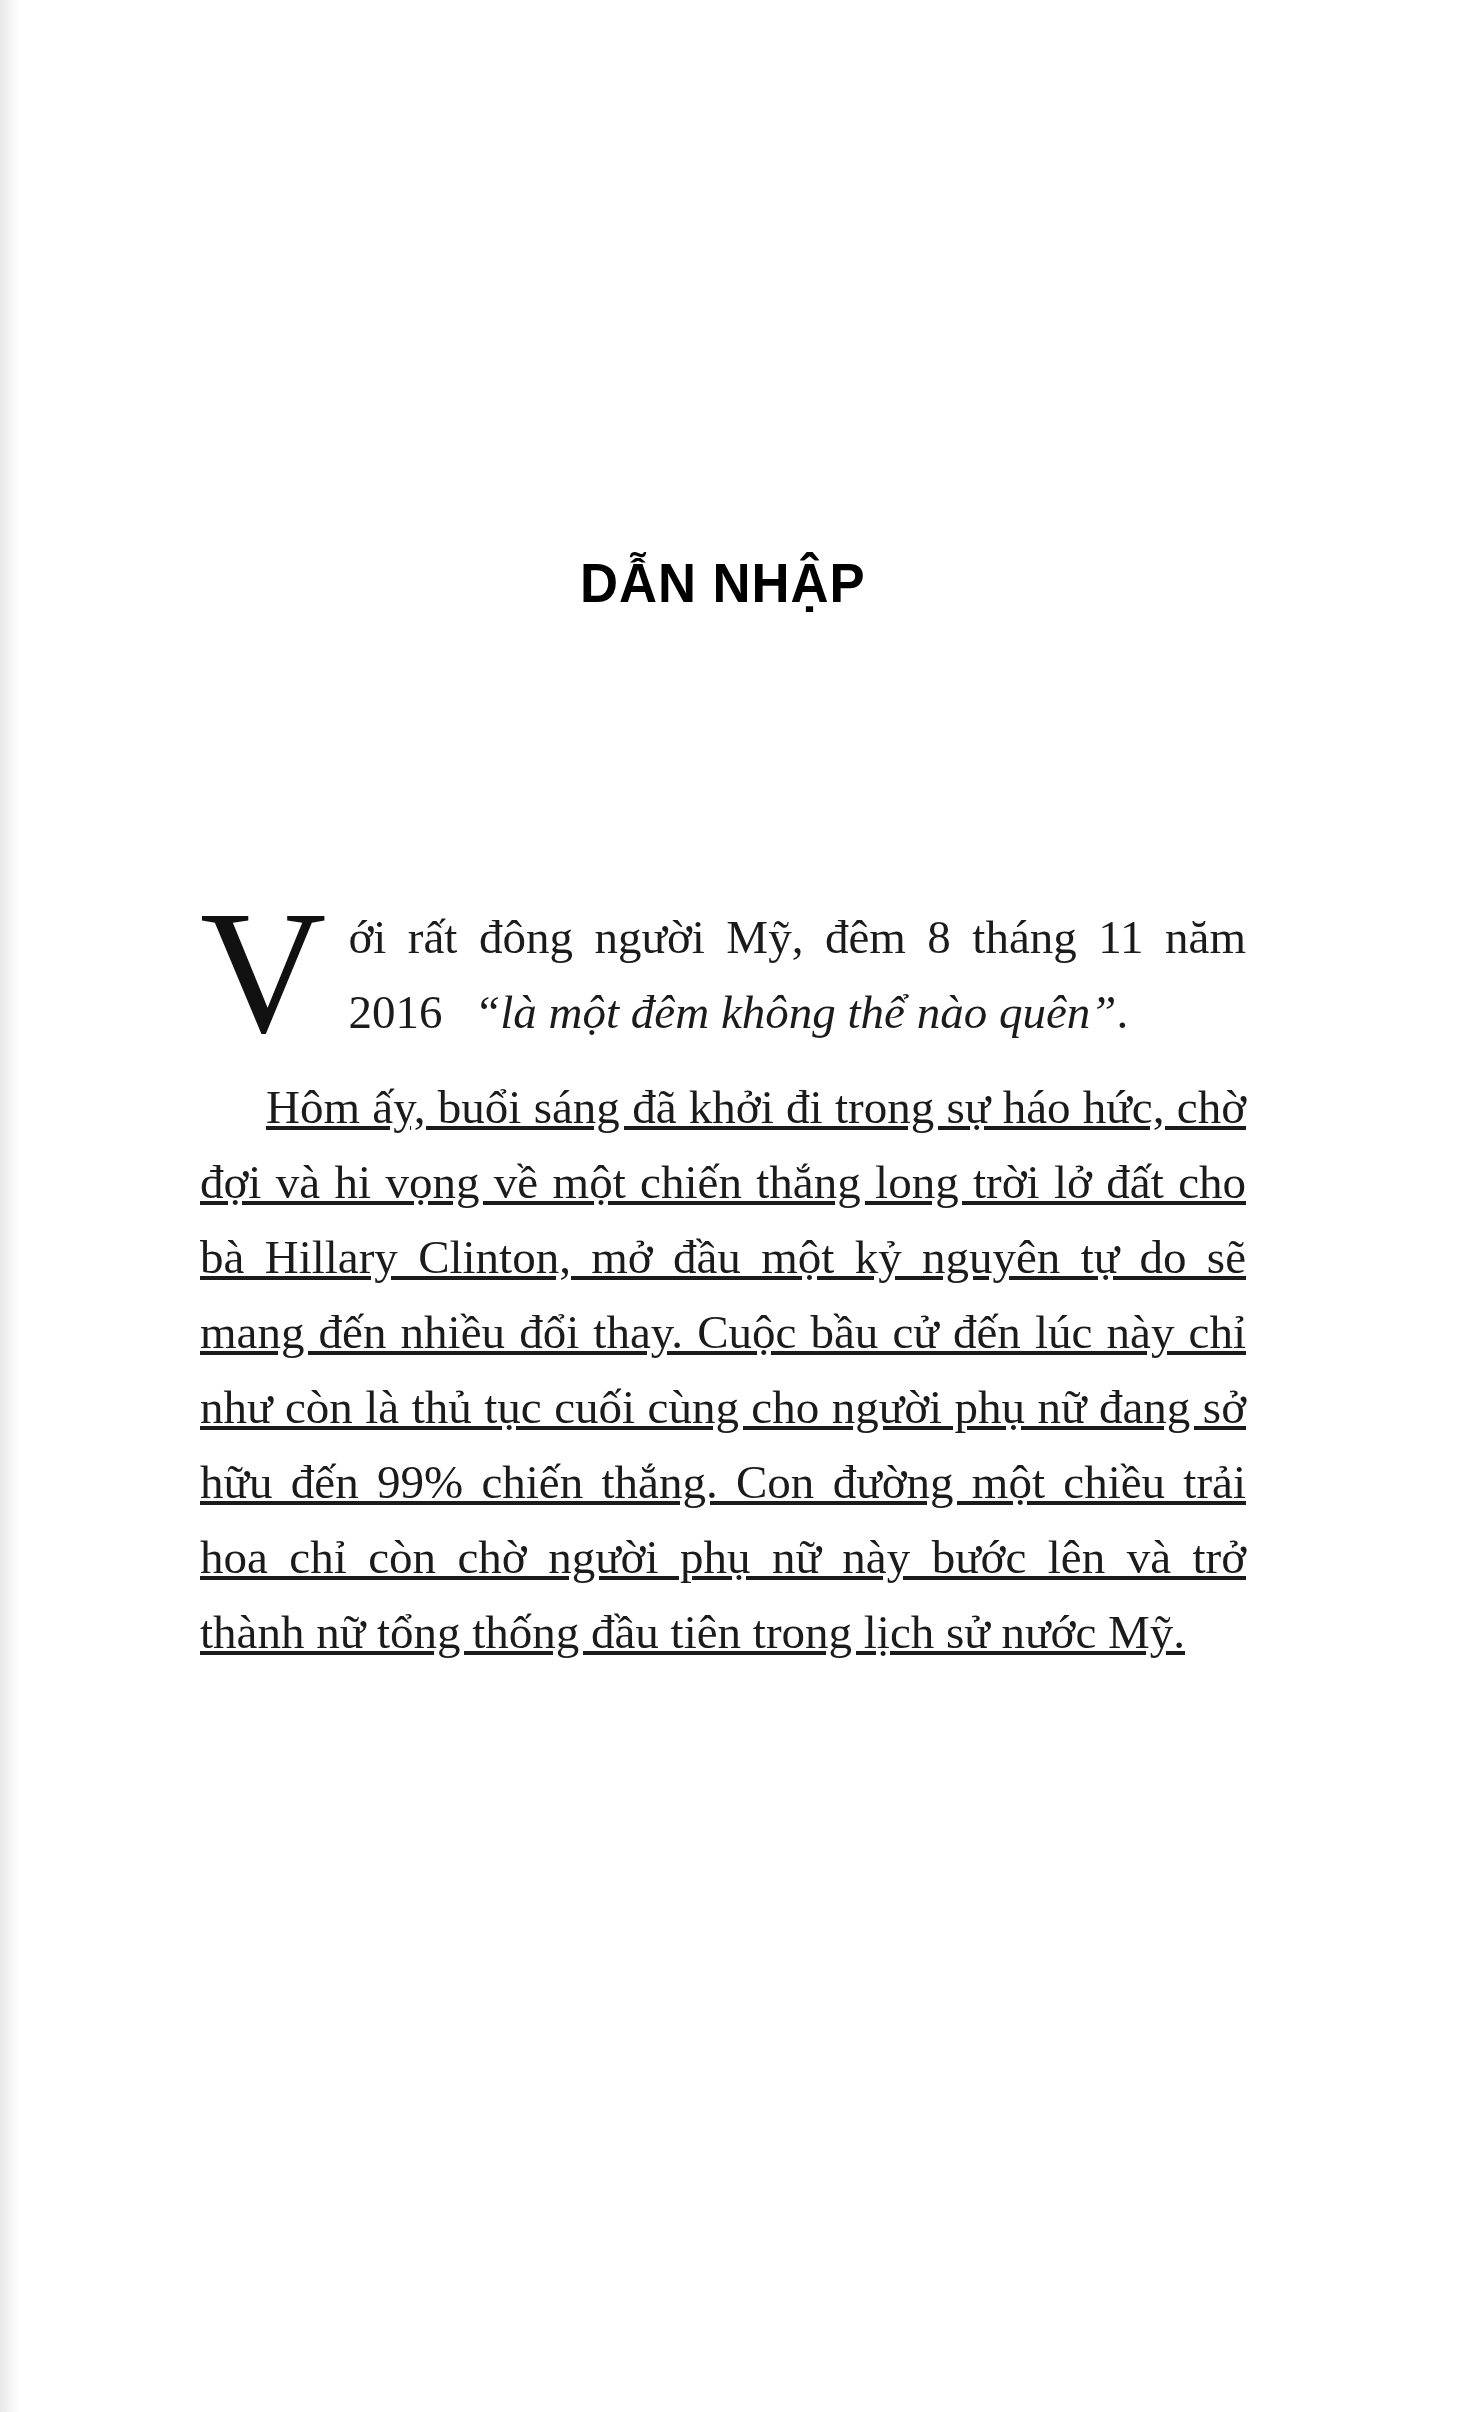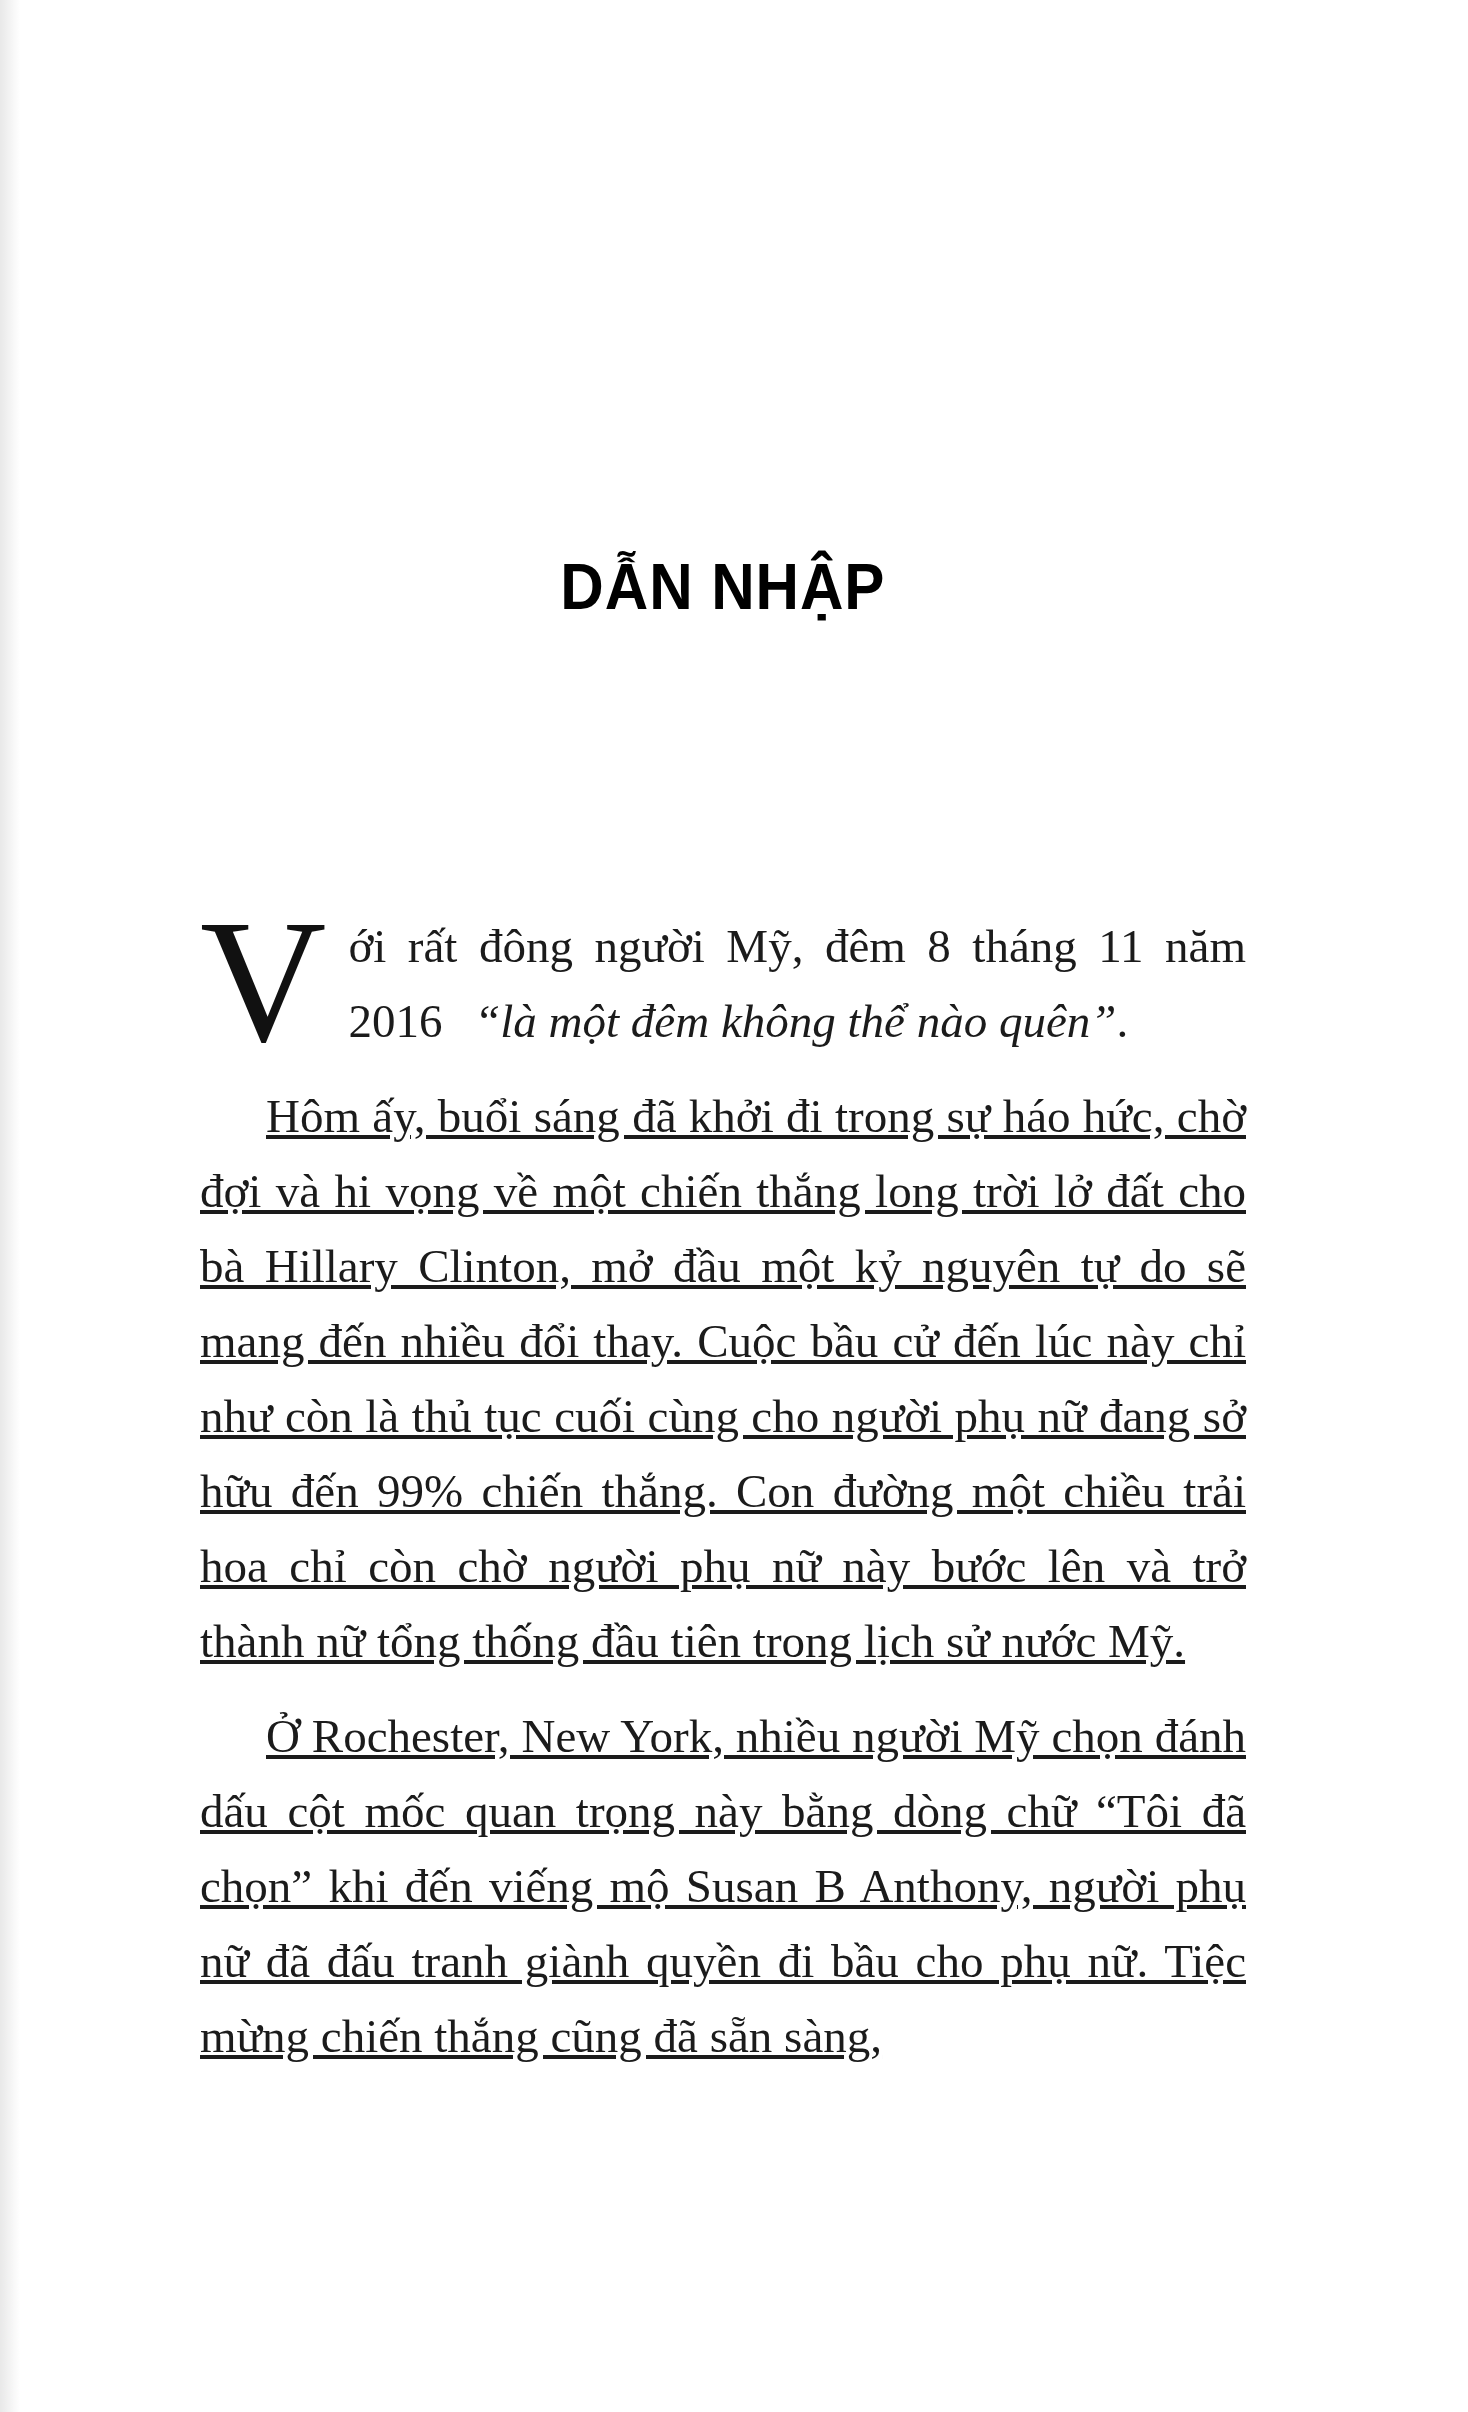--- a/index.html
+++ b/index.html
@@ -28,21 +28,21 @@
     position: absolute;
     left: 200px;
     top: 550px;
     width: 1046px;
   }
   .heading {
     margin: 0 0 285px 0;
     text-align: center;
     font-family: "Liberation Sans", "DejaVu Sans", sans-serif;
     font-weight: bold;
-    font-size: 64px;
+    font-size: 56px;
     letter-spacing: 1px;
     color: #000000;
   }
   .heading-inner {
     display: inline-block;
     transform: scaleX(0.94);
     transform-origin: center;
   }
   .bodytext {
     font-size: 47px;
@@ -71,16 +71,15 @@
 </head>
 <body>
 
 <div class="page">
   <div class="scan-edge"></div>
   <div class="content">
     <h1 class="heading"><span class="heading-inner">DẪN NHẬP</span></h1>
     <div class="bodytext">
       <p class="para"><span class="dropcap">V</span><span>ới rất đông người Mỹ, đêm 8 tháng 11 năm 2016 </span><span class="italic">“là một đêm không thể nào quên”</span><span>.</span></p>
       <p class="para indent">Hôm ấy, buổi sáng đã khởi đi trong sự háo hức, chờ đợi và hi vọng về một chiến thắng long trời lở đất cho bà Hillary Clinton, mở đầu một kỷ nguyên tự do sẽ mang đến nhiều đổi thay. Cuộc bầu cử đến lúc này chỉ như còn là thủ tục cuối cùng cho người phụ nữ đang sở hữu đến 99% chiến thắng. Con đường một chiều trải hoa chỉ còn chờ người phụ nữ này bước lên và trở thành nữ tổng thống đầu tiên trong lịch sử nước Mỹ.</p>
-      <p class="para indent">Ở Rochester, New York, nhiều người Mỹ chọn đánh dấu cột mốc quan trọng này bằng dòng chữ “Tôi đã chọn” khi đến viếng mộ Susan B Anthony, người phụ nữ đã đấu tranh giành quyền đi bầu cho phụ nữ. Tiệc mừng chiến thắng cũng đã sẵn sàng,</p>
     </div>
   </div>
 </div>
 
 </body></html>

